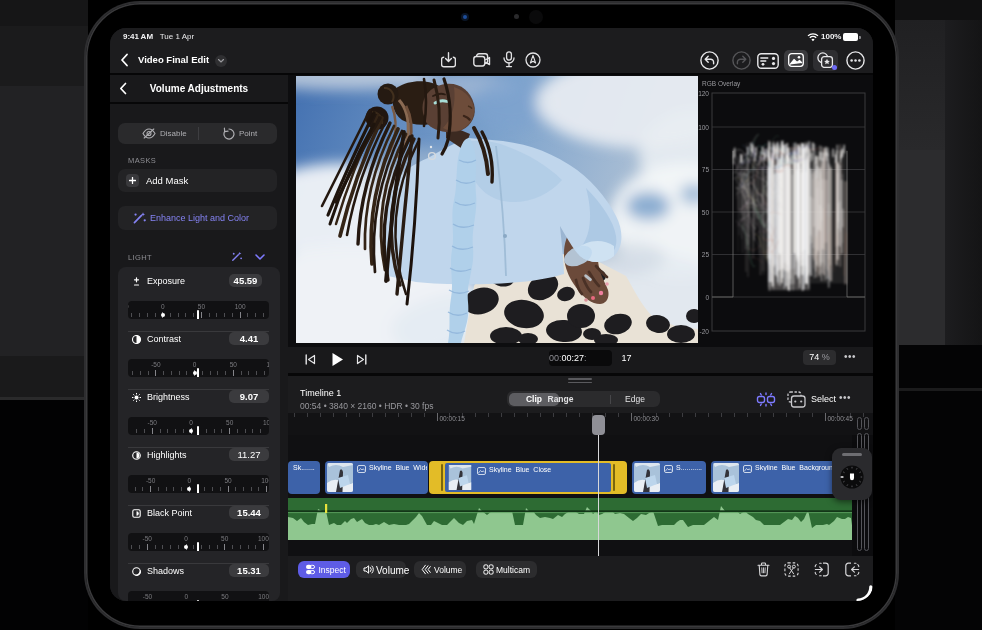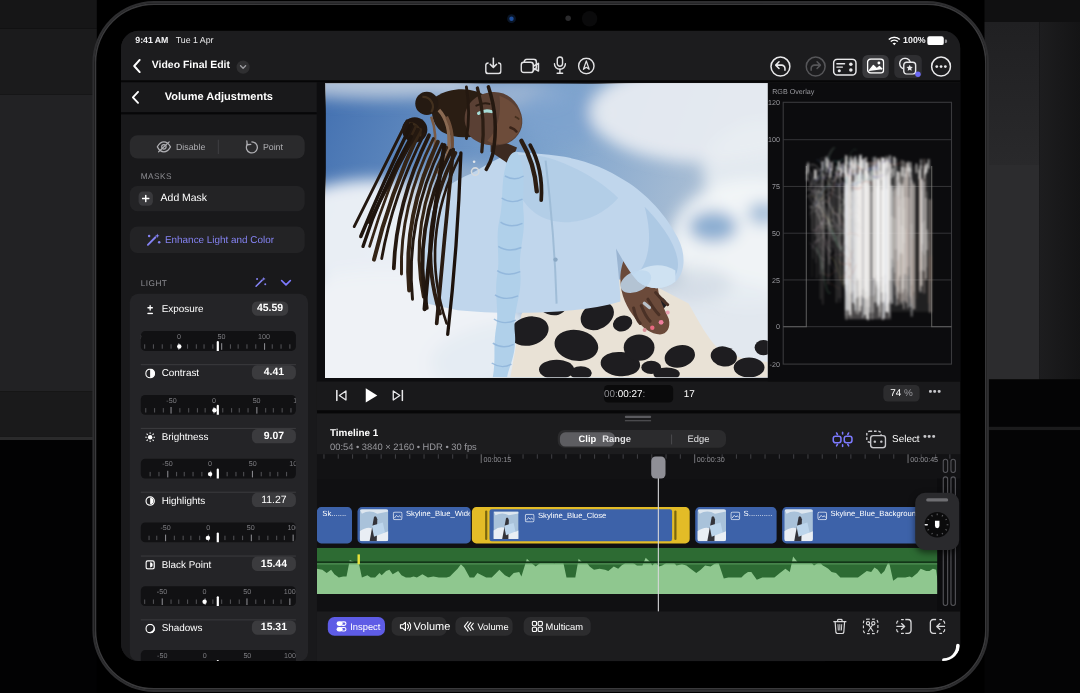--- a/index.html
+++ b/index.html
@@ -934,21 +934,21 @@
         <line x1="99.6" y1="72.1" x2="99.6" y2="78.9" stroke="#8878b8" stroke-width="1" opacity="0.3"></line>
         <line x1="74.9" y1="78.0" x2="74.9" y2="84.8" stroke="#8878b8" stroke-width="1" opacity="0.3"></line>
         <line x1="71.5" y1="85.4" x2="71.5" y2="92.2" stroke="#68b0a8" stroke-width="1" opacity="0.3"></line>
         <line x1="56.0" y1="75.7" x2="56.0" y2="82.5" stroke="#8878b8" stroke-width="1" opacity="0.3"></line>
       </g>
     </svg>
     <div style="position:absolute;left:178px;top:345px;width:585px;height:3px;background:#070708;"></div>
 <div style="position:absolute;left:178px;top:348px;width:585px;height:37px;background:#1c1c1e;"></div>
     <div style="position:absolute;left:458px;top:350px;width:24px;height:1.5px;border-radius:1px;background:#5a5a5e;"></div>
 <div style="position:absolute;left:458px;top:353.5px;width:24px;height:1.5px;border-radius:1px;background:#5a5a5e;"></div>
-    <div style="position:absolute;left:190px;top:360px;font-size:9px;font-weight:700;color:#fff;">Timeline 1</div>
+    <div style="position:absolute;left:190px;top:360px;font-size:9px;font-weight:400;color:#fff;">Timeline 1</div>
 <div style="position:absolute;left:190px;top:373px;font-size:8.5px;color:#98989d;">00:54 • 3840 × 2160 • HDR • 30 fps</div>
     <div style="position:absolute;left:397px;top:363px;width:153px;height:16px;border-radius:6px;background:#2b2b2d;"></div>
 <div style="position:absolute;left:399px;top:364.5px;width:50px;height:13px;border-radius:5px;background:#5d5d61;"></div>
 <div style="position:absolute;left:399px;top:366px;width:50px;text-align:center;font-size:8.5px;font-weight:600;color:#fff;">Clip</div>
 <div style="position:absolute;left:425px;top:366px;width:51px;text-align:center;font-size:8.5px;color:#e2e2e4;font-weight:bold;">Range</div>
 <div style="position:absolute;left:500px;top:366px;width:50px;text-align:center;font-size:8.5px;color:#e2e2e4;">Edge</div>
 <div style="position:absolute;left:500px;top:366.5px;width:1px;height:9px;background:#47474a;"></div>
     <svg style="position:absolute;left:646px;top:364px;" width="20" height="15" viewBox="0 0 20 15">
 <g stroke="#7d7aff" stroke-width="1.4" fill="none">
 <rect x="1.5" y="4.5" width="7" height="6" rx="2"></rect>

